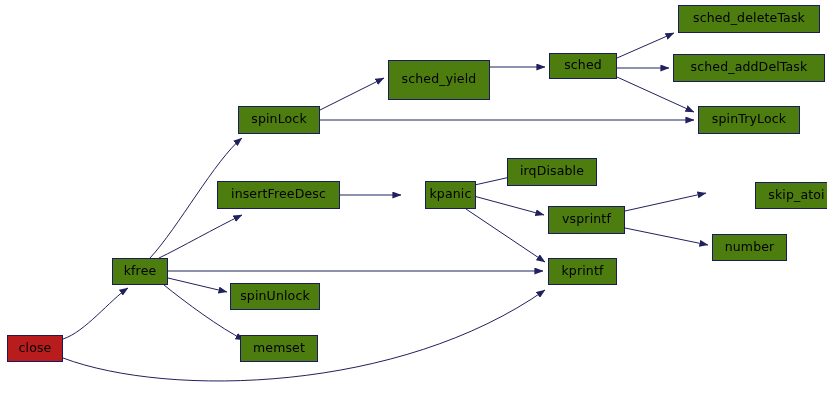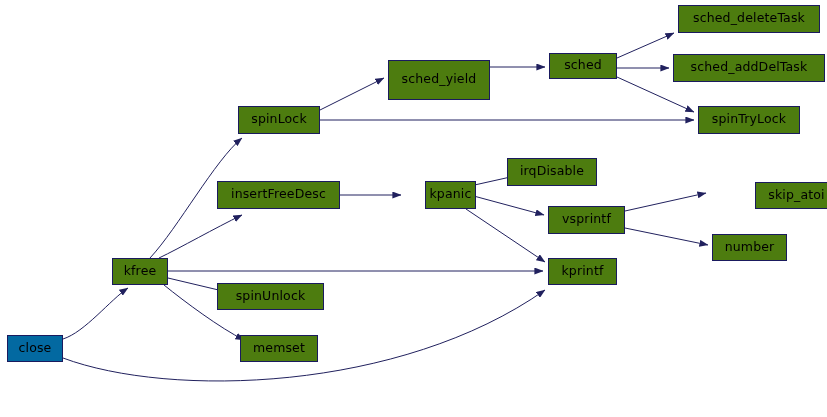--- a/index.html
+++ b/index.html
@@ -32,21 +32,21 @@
     font-size: 12.5px;
     line-height: 1;
     display: flex;
     align-items: center;
     justify-content: center;
     white-space: nowrap;
     letter-spacing: 0.15px;
     z-index: 2;
   }
   .node.root {
-    background: #0369a1;
+    background: #b91c1c;
     text-align: center;
   }
   .node-label {
     display: block;
     padding-bottom: 1px;
   }
 </style>
 </head>
 <body>
 
@@ -87,21 +87,21 @@
       </div>
       <div class="node" style="left: 112px; top: 258px; width: 56px; height: 27px;">
         <span class="node-label">kfree</span>
       </div>
       <div class="node" style="left: 238px; top: 106px; width: 82px; height: 28px;">
         <span class="node-label">spinLock</span>
       </div>
       <div class="node" style="left: 217px; top: 181px; width: 123px; height: 28px;">
         <span class="node-label">insertFreeDesc</span>
       </div>
-      <div class="node" style="left: 217px; top: 283px; width: 107px; height: 27px;">
+      <div class="node" style="left: 230px; top: 283px; width: 90px; height: 27px;">
         <span class="node-label">spinUnlock</span>
       </div>
       <div class="node" style="left: 240px; top: 335px; width: 78px; height: 27px; text-align: right;">
         <span class="node-label">memset</span>
       </div>
       <div class="node" style="left: 388px; top: 46px; width: 102px; height: 40px; margin-top: 14px;">
         <span class="node-label">sched_yield</span>
       </div>
       <div class="node" style="left: 549px; top: 53px; width: 68px; height: 26px; text-align: center;">
         <span class="node-label">sched</span>

